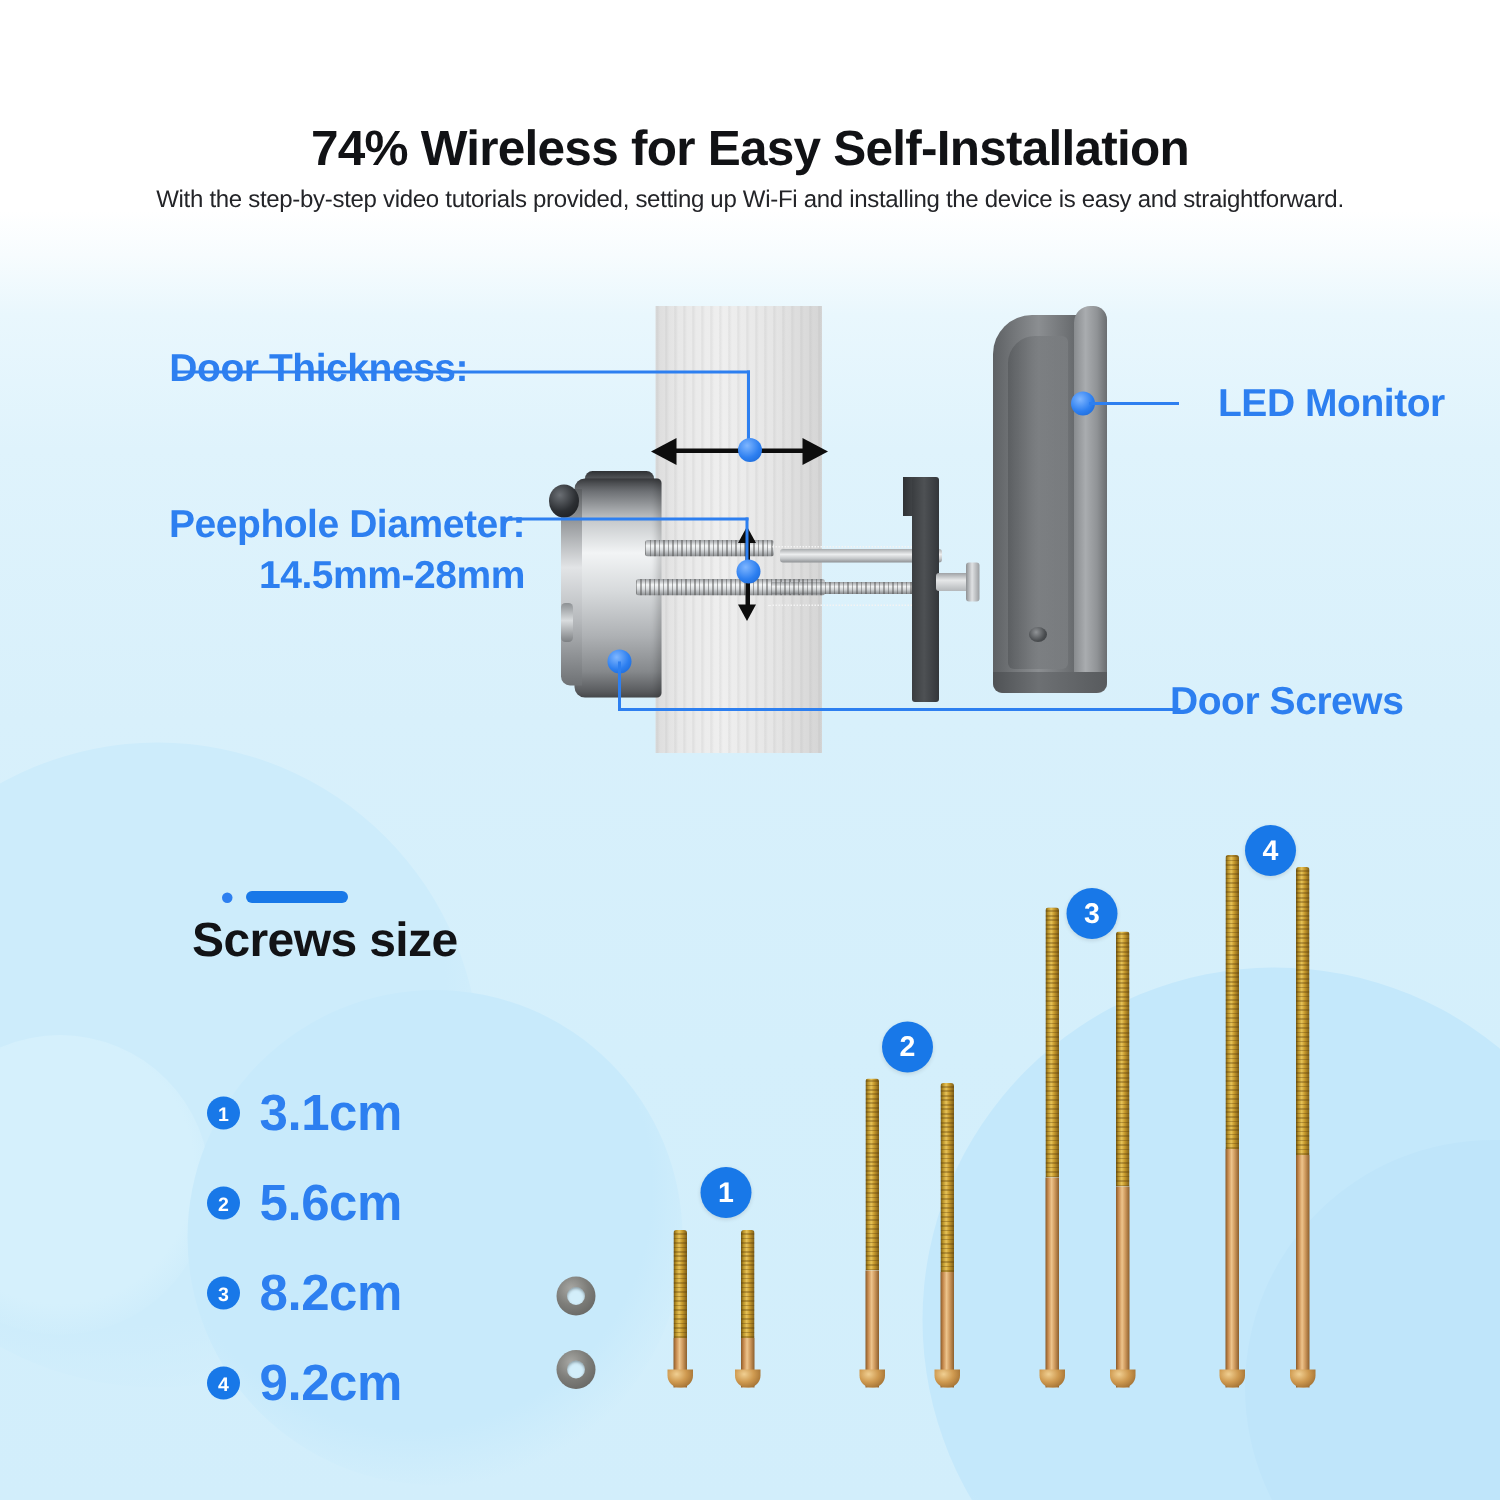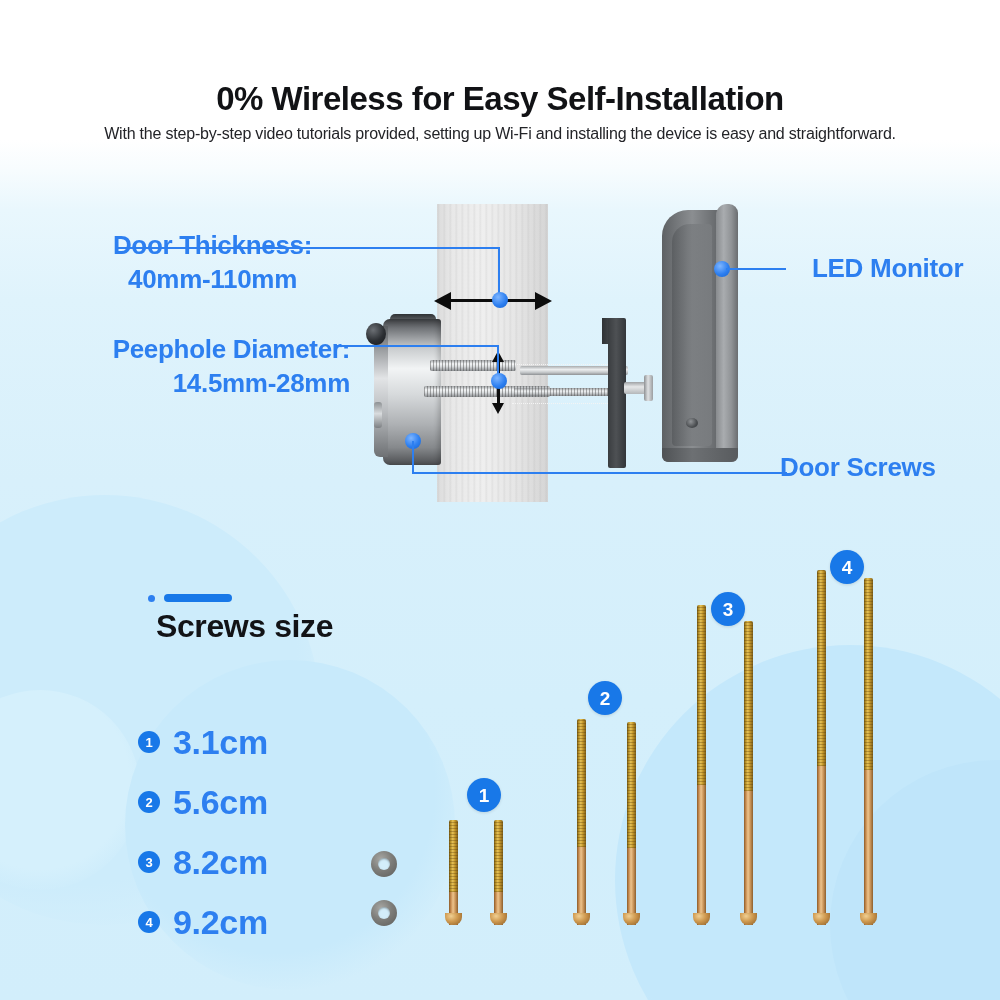--- a/index.html
+++ b/index.html
@@ -167,21 +167,21 @@
   #lbl-thickness{left:40px;top:228px;width:345px;text-align:center;font-size:26px;line-height:34px;}
   #lbl-peephole{left:20px;top:332px;width:330px;text-align:right;font-size:26px;line-height:34px;}
   #lbl-led{left:812px;top:253px;font-size:26px;}
   #lbl-viewer{left:780px;top:452px;font-size:26px;}
 
   
   #screws-eyebrow{position:absolute;left:148px;top:594px;display:flex;align-items:center;gap:9px;}
   .eyebrow-dot{width:7px;height:7px;border-radius:50%;background:#2d7ff0;}
   .eyebrow-dash{width:68px;height:8px;border-radius:4px;background:#1878e8;}
   #screws-title{
-    position:absolute;left:156px;top:608px;font-size:32px;font-weight:bold;color:#121316;letter-spacing:-0.4px;
+    position:absolute;left:128px;top:608px;font-size:32px;font-weight:bold;color:#121316;letter-spacing:-0.4px;
   }
   #legend{position:absolute;left:138px;top:712px;}
   .legend-row{display:flex;align-items:center;gap:13px;height:60px;}
   .badge-sm{
     width:22px;height:22px;border-radius:50%;background:#1878e8;color:#fff;
     font-size:13px;font-weight:bold;display:flex;align-items:center;justify-content:center;
     line-height:1;
   }
   .legend-text{font-size:34px;font-weight:bold;color:#2d7ff0;letter-spacing:-0.3px;}
 
@@ -226,21 +226,21 @@
 <body>
 
 <div id="stage">
 
   <div class="blob blob-a"></div>
   <div class="blob blob-e"></div>
   <div class="blob blob-b"></div>
   <div class="blob blob-c"></div>
   <div class="blob blob-d"></div>
 
-  <div id="title">0% Wireless for Easy Self-Installation</div>
+  <div id="title">74% Wireless for Easy Self-Installation</div>
   <div id="subtitle">With the step-by-step video tutorials provided, setting up Wi-Fi and installing the device is easy and straightforward.</div>
 
   <div id="diagram">
 
     <div class="door-panel"></div>
 
     <div class="viewer-cap-top"></div>
     <div class="viewer-body"></div>
     <div class="viewer-face"></div>
     <div class="viewer-notch"></div>
@@ -282,21 +282,20 @@
     <div class="dot" style="left:714px;top:71px;"></div>
     <div class="cl cl-h" style="left:726px;top:78px;width:60px;"></div>
 
     <div class="dot" style="left:405px;top:243px;"></div>
     <div class="cl cl-v" style="left:412px;top:251px;height:33px;"></div>
     <div class="cl cl-h" style="left:412px;top:282px;width:375px;"></div>
   </div>
 
   <div class="callout" id="lbl-thickness">
     <div>Door Thickness:</div>
-    <div>40mm-110mm</div>
   </div>
   <div class="callout" id="lbl-peephole">
     <div>Peephole Diameter:</div>
     <div>14.5mm-28mm</div>
   </div>
   <div class="callout" id="lbl-led">LED Monitor</div>
   <div class="callout" id="lbl-viewer">Door Screws</div>
 
   <div id="screws-eyebrow">
     <span class="eyebrow-dot"></span>

